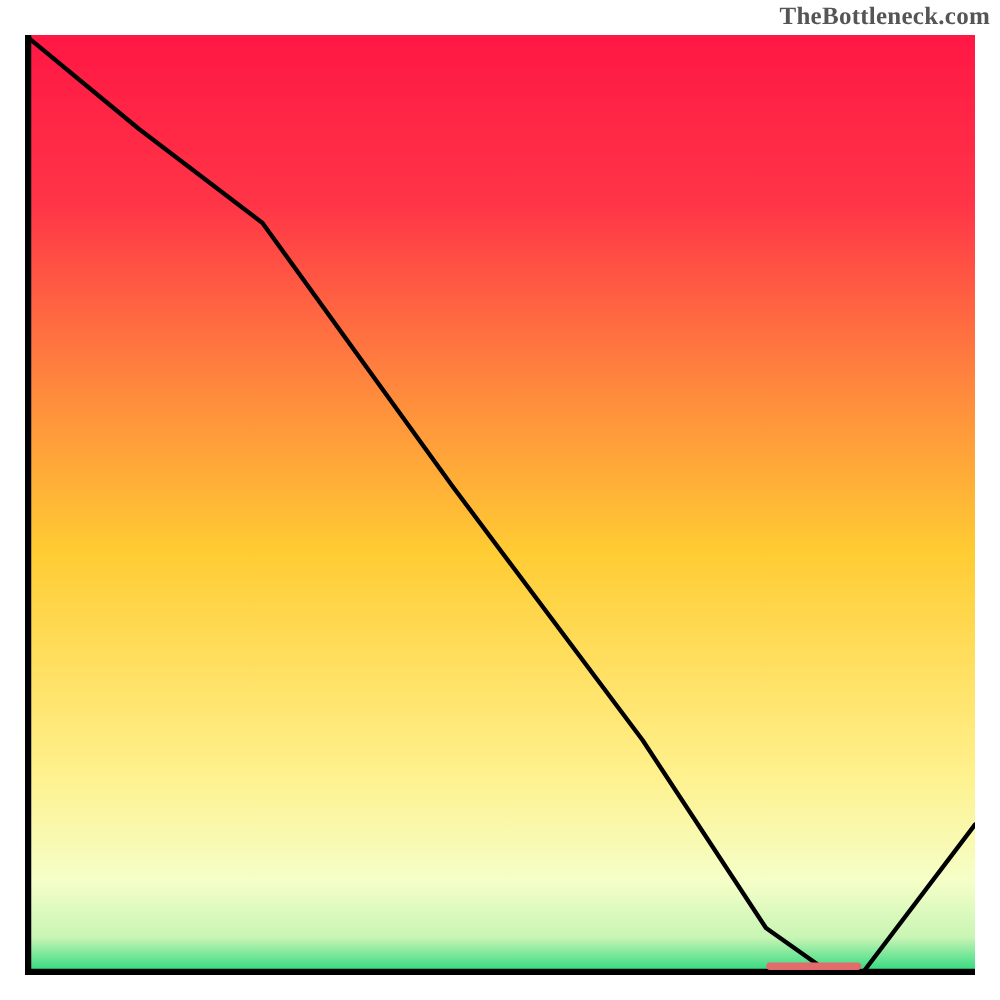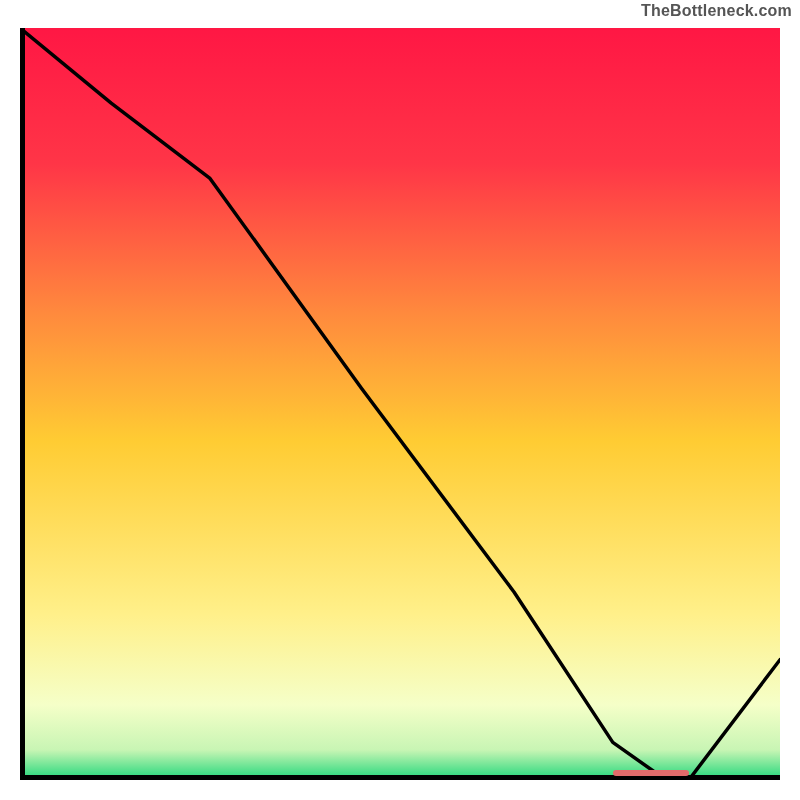--- a/index.html
+++ b/index.html
@@ -13,24 +13,25 @@
   }
   .container {
     position: relative;
     width: 800px;
     height: 800px;
   }
   .watermark {
     position: absolute;
     top: 2px;
     right: 8px;
-    font-size: 16px;
+    font-size: 20px;
     font-weight: 600;
     color: #555;
     letter-spacing: 0.2px;
+    font-family: Liberation Serif, serif;
   }
   .chart-area-wrap {
     position: absolute;
     left: 20px;
     top: 28px;
     width: 760px;
     height: 752px;
   }
   svg.chart {
     position: absolute;

